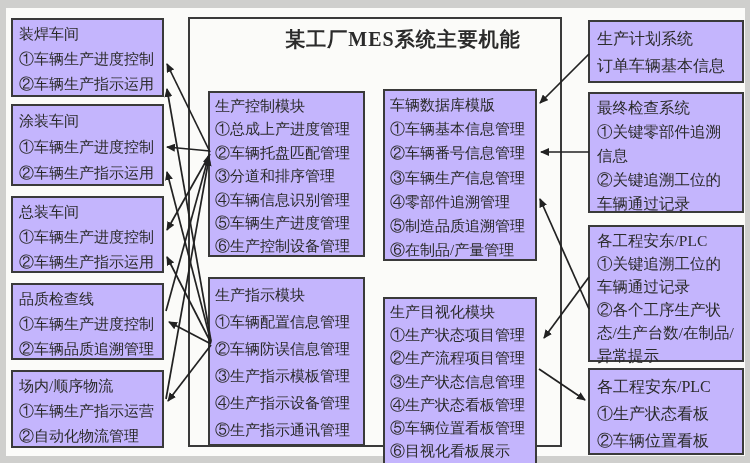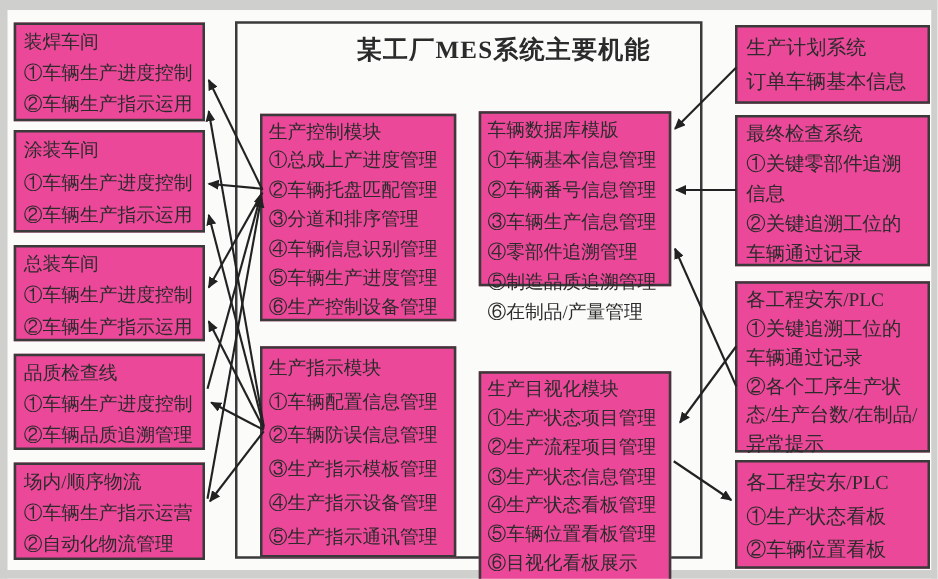--- a/index.html
+++ b/index.html
@@ -13,21 +13,21 @@
     background:#fbfbf9;overflow:hidden;color:#2b2b2b;
   }
   .edge{position:absolute;background:#cfcfcd;}
   .edge.top{left:0;top:0;width:750px;height:8px;}
   .edge.left{left:0;top:0;width:6px;height:463px;}
   .edge.bottom{left:0;top:456px;width:750px;height:7px;}
   .edge.right{left:745px;top:0;width:5px;height:463px;}
 
   .dbox{
     position:absolute;box-sizing:border-box;
-    border:2px solid #3a3a3a;background:#ec4899;
+    border:2px solid #3a3a3a;background:#c4b5fd;
     padding:2px 6px;z-index:1;
   }
   .dbox .t, .dbox .i{white-space:nowrap;}
   .wrap .i{white-space:normal;}
 
   .lbox{width:153px;left:11px;font-size:15px;line-height:25px;}
   .b0{top:18px;height:79px;}
   .b1{top:104px;height:82px;line-height:26px;}
   .b2{top:196px;height:77px;}
   .b3{top:283px;height:77px;}
@@ -35,21 +35,21 @@
 
   .container{left:188px;top:17px;width:374px;height:430px;background:transparent;padding:0;}
   .ctitle{
     position:absolute;left:188px;top:26px;width:374px;
     text-align:center;font-size:20px;font-weight:600;
     letter-spacing:1px;z-index:1;padding-left:28px;
   }
 
   .mbox{font-size:15px;padding:2px 5px;margin-top:19px;}
   .m0{left:208px;top:72px;width:157px;height:166px;line-height:23.4px;}
-  .m1{left:383px;top:70px;width:154px;height:140px;line-height:24.2px;}
+  .m1{left:383px;top:70px;width:154px;height:172px;line-height:24.2px;}
   .m2{left:208px;top:258px;width:157px;height:169px;line-height:27px;padding-top:3px;}
   .m3{left:383px;top:278px;width:154px;height:186px;line-height:23.2px;}
 
   .rbox{left:588px;width:156px;}
   .r0{top:20px;height:63px;font-size:16px;line-height:27px;padding:3px 7px;}
   .r1{top:92px;height:121px;font-size:15.5px;line-height:24px;padding:2px 7px;}
   .r2{top:225px;height:137px;font-size:15.5px;line-height:23px;padding:2px 7px;}
   .r3{top:368px;height:87px;font-size:16px;line-height:27px;padding:3px 7px;}
 
   svg.links{position:absolute;left:0;top:0;z-index:2;pointer-events:none;}

